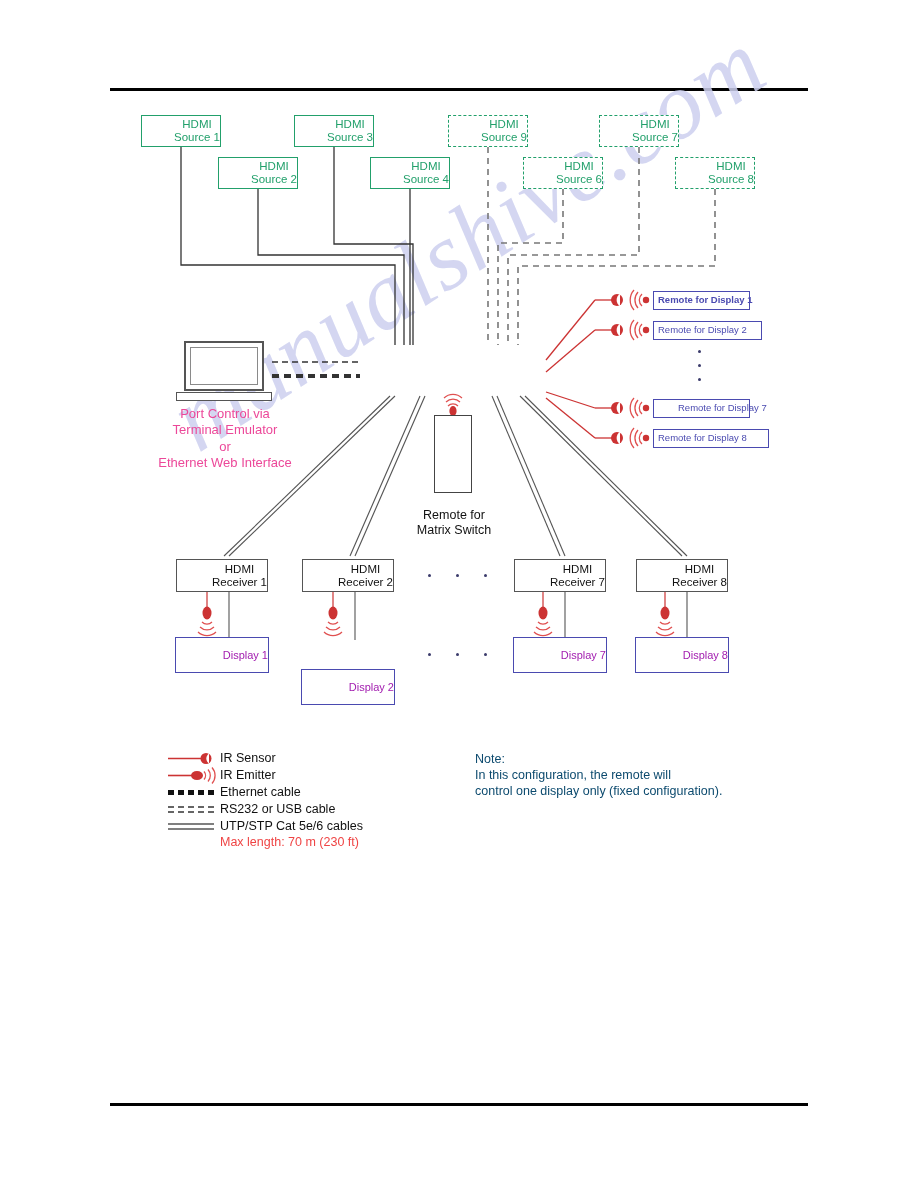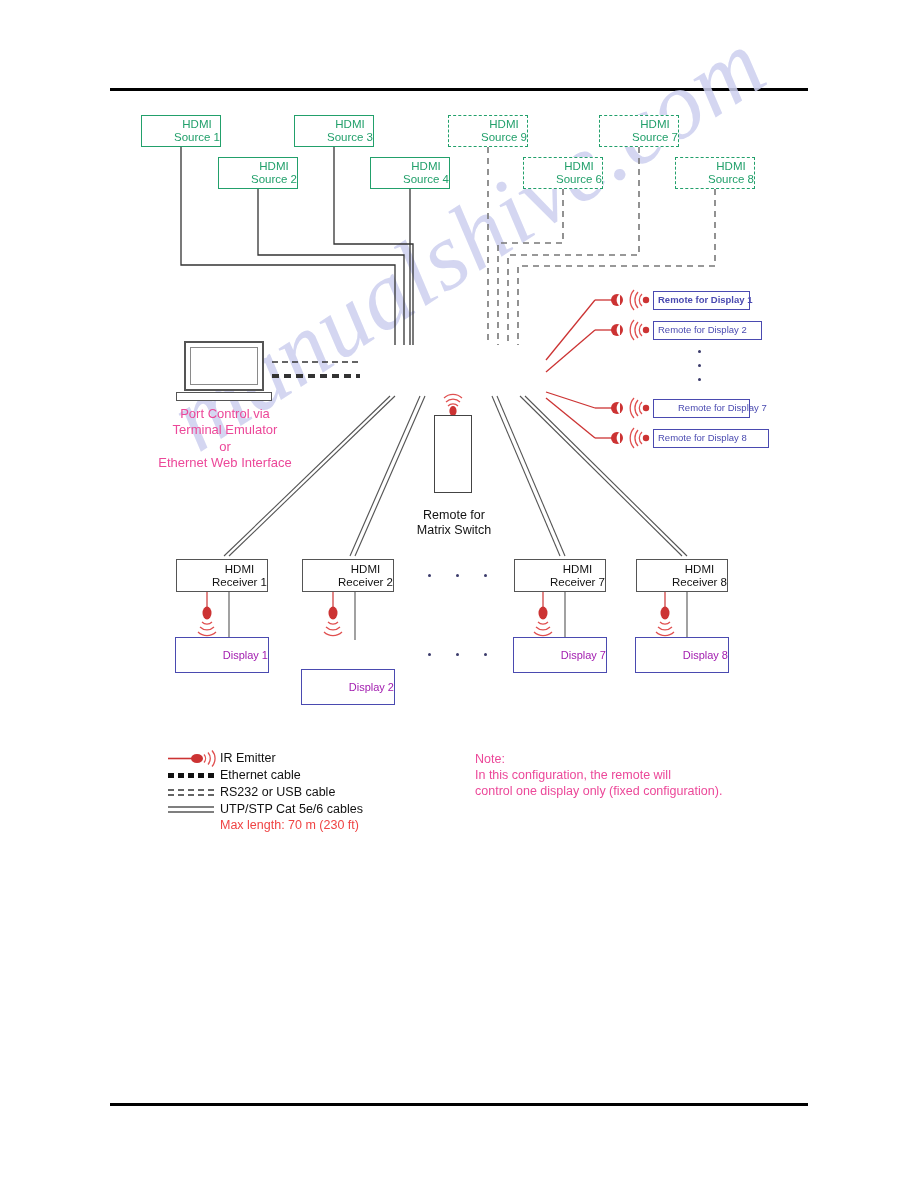--- a/index.html
+++ b/index.html
@@ -62,21 +62,21 @@
   .dot{position:absolute;width:3px;height:3px;background:#3b3b6b;border-radius:50%;}
 
   .legend{position:absolute;left:168px;top:750px;width:330px;}
   .lrow{position:relative;height:17px;}
   .lrow .glyph{position:absolute;left:0;top:0;width:48px;height:17px;}
   .lrow .ltext{position:absolute;left:52px;top:0;font-size:12.5px;color:#111;
                white-space:nowrap;line-height:17px;}
   .lsub{position:absolute;left:52px;top:0;font-size:12.5px;color:#ef4444;
         white-space:nowrap;line-height:17px;}
 
-  .note{position:absolute;left:475px;top:751px;font-size:12.5px;color:#ec4899;
+  .note{position:absolute;left:475px;top:751px;font-size:12.5px;color:#0c4a6e;
         line-height:1.28;white-space:pre-line;}
 </style>
 </head>
 <body>
 
 <div class="page">
 
   <div class="rule top"></div>
   <div class="rule bottom"></div>
 
@@ -273,20 +273,30 @@
       </div>
 
     <div class="dot" style="left:428px;top:653px;"></div>
     <div class="dot" style="left:456px;top:653px;"></div>
     <div class="dot" style="left:484px;top:653px;"></div>
 
     <div class="legend">
       <div class="lrow">
         <span class="glyph">
           <svg width="48" height="17" viewBox="0 0 48 17">
+            <line x1="0" y1="8.5" x2="33" y2="8.5" stroke="#c33" stroke-width="1.6"></line>
+            <circle cx="38" cy="8.5" r="5.5" fill="#c33"></circle>
+            <path d="M41 3.5 a6 6 0 0 0 0 10 z" fill="#fff"></path>
+          </svg>
+        </span>
+        <span class="ltext">IR Sensor</span>
+      </div>
+      <div class="lrow">
+        <span class="glyph">
+          <svg width="48" height="17" viewBox="0 0 48 17">
             <line x1="0" y1="8.5" x2="26" y2="8.5" stroke="#c33" stroke-width="1.6"></line>
             <ellipse cx="29" cy="8.5" rx="6" ry="4.5" fill="#c33"></ellipse>
             <g stroke="#e05050" fill="none" stroke-width="1.3">
               <path d="M36 4.5 a6 6 0 0 1 0 8"></path>
               <path d="M40 2.5 a9 9 0 0 1 0 12"></path>
               <path d="M44 0.5 a12 12 0 0 1 0 16"></path>
             </g>
           </svg>
         </span>
         <span class="ltext">IR Emitter</span>

